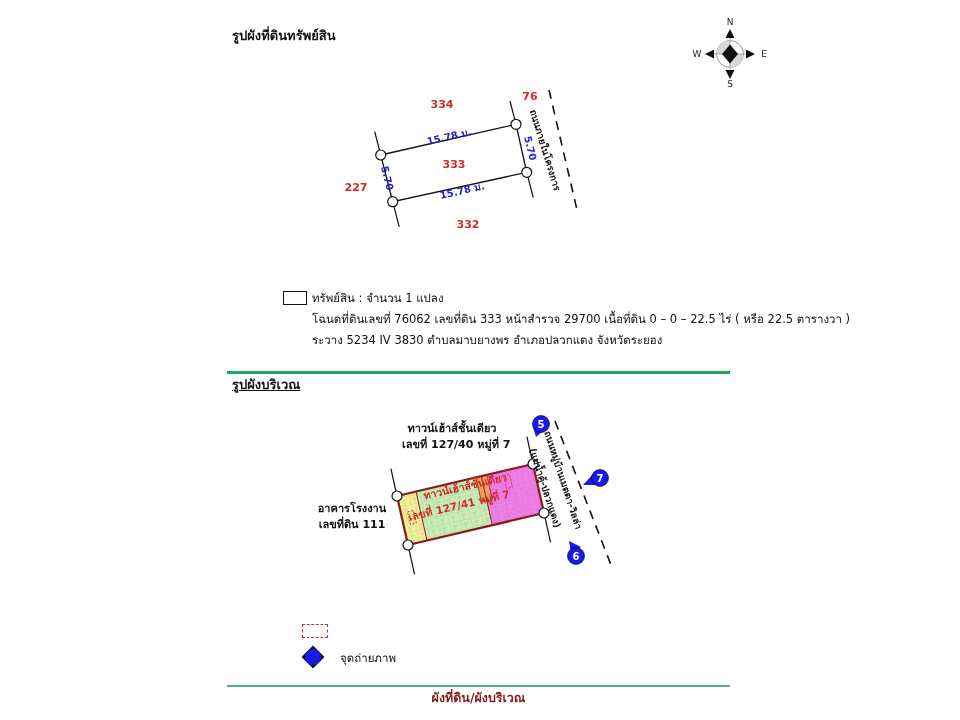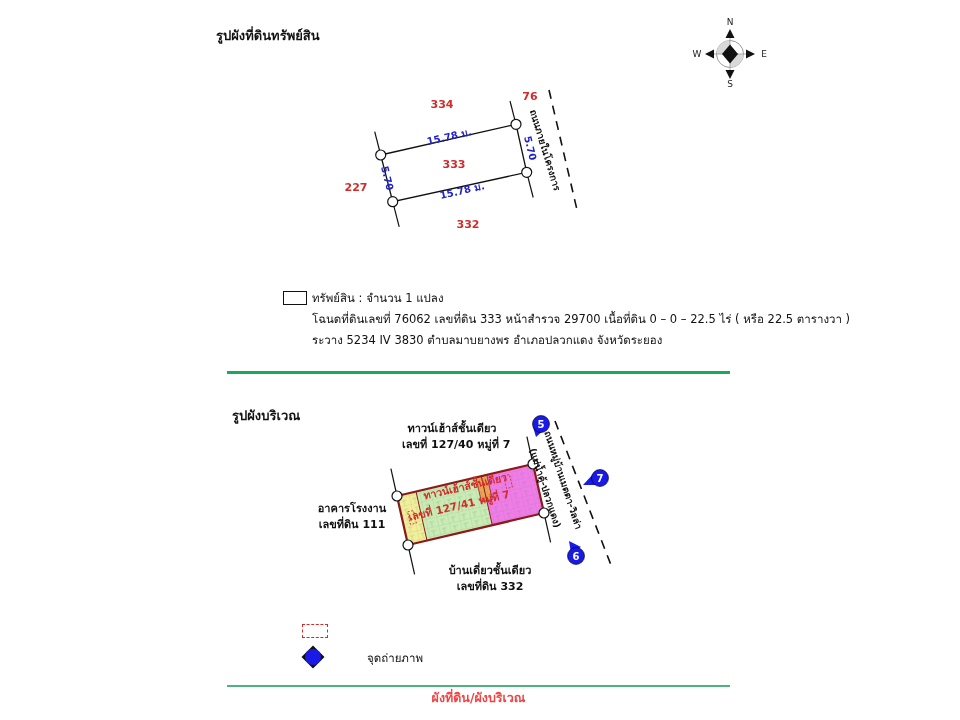--- a/index.html
+++ b/index.html
@@ -3,37 +3,37 @@
 <meta charset="utf-8">
 <style>
   html,body{margin:0;padding:0;}
   body{width:960px;height:720px;background:#ffffff;font-family:"DejaVu Sans",sans-serif;position:relative;overflow:hidden;}
   .abs{position:absolute;}
   .ttl{font-size:13px;font-weight:bold;color:#111;}
   .legend-line{font-size:11.5px;font-weight:normal;color:#111;white-space:nowrap;}
   .lbl{font-size:11px;font-weight:bold;color:#111;text-align:center;line-height:16px;white-space:nowrap;}
   .divider{height:2.5px;background:#18a95c;}
   .footer-line{height:1.5px;background:#4fb27e;}
-  .footer-text{font-size:12.5px;font-weight:bold;color:#ef4444;text-align:center;}
+  .footer-text{font-size:12.5px;font-weight:bold;color:#7f1d1d;text-align:center;}
   .swatch-solid{width:22px;height:12px;background:#fff;border:1.5px solid #111;}
   .swatch-dashed{width:24px;height:12px;background:#fff;border:1.2px dashed #d02c2c;}
   svg text{font-family:"DejaVu Sans",sans-serif;}
   .red-num{fill:#d02c2c;font-size:11px;font-weight:bold;}
   .blue-dim{fill:#2222cc;font-size:10px;font-weight:bold;}
   .road-lbl{fill:#111;font-size:9.5px;font-weight:bold;}
   .bldg-red{fill:#d02c2c;font-size:10.5px;font-weight:bold;}
   .pin-num{fill:#ffffff;font-size:10px;font-weight:bold;}
   .compass-lbl{fill:#222;font-size:9px;}
 </style>
 </head>
 <body>
 
 <div class="abs" style="left:0;top:0;width:960px;height:720px;">
 
-  <div class="abs ttl" style="left:216px;top:25px;font-family:Liberation Serif, serif;">รูปผังที่ดินทรัพย์สิน</div>
+  <div class="abs ttl" style="left:232px;top:25px;font-family:Liberation Serif, serif;">รูปผังที่ดินทรัพย์สิน</div>
 
   <svg class="abs" style="left:688px;top:8px;" width="84" height="82" viewBox="0 0 84 82">
     <text x="42" y="17" text-anchor="middle" class="compass-lbl">N</text>
     <text x="42" y="79" text-anchor="middle" class="compass-lbl">S</text>
     <text x="9" y="49" text-anchor="middle" class="compass-lbl">W</text>
     <text x="76" y="49" text-anchor="middle" class="compass-lbl">E</text>
     <circle cx="42" cy="46" r="13.5" fill="none" stroke="#999" stroke-width="1"></circle>
     <path d="M42,46 L42,32.5 A13.5,13.5 0 0 0 28.5,46 Z" fill="#d9d9d9"></path>
     <path d="M42,46 L42,59.5 A13.5,13.5 0 0 0 55.5,46 Z" fill="#d9d9d9"></path>
     <line x1="26" y1="46" x2="58" y2="46" stroke="#999" stroke-width="0.8"></line>
@@ -75,21 +75,21 @@
     <text x="212" y="66" text-anchor="middle" class="road-lbl" transform="rotate(73 212 66)">ถนนภายในโครงการ</text>
   </svg>
 
   <div class="abs swatch-solid" style="left:283px;top:291px;"></div>
   <div class="abs legend-line" style="left:312px;top:289px;">ทรัพย์สิน : จำนวน 1 แปลง</div>
   <div class="abs legend-line" style="left:312px;top:310px;">โฉนดที่ดินเลขที่ 76062 เลขที่ดิน 333 หน้าสำรวจ 29700 เนื้อที่ดิน 0 – 0 – 22.5 ไร่ ( หรือ 22.5 ตารางวา )</div>
   <div class="abs legend-line" style="left:312px;top:331px;">ระวาง 5234 IV 3830 ตำบลมาบยางพร อำเภอปลวกแดง จังหวัดระยอง</div>
 
   <div class="abs divider" style="left:227px;top:371px;width:503px;"></div>
 
-  <div class="abs ttl" style="left:232px;top:405px;">รูปผังบริเวณ</div>
+  <div class="abs ttl" style="left:232px;top:374px;text-decoration:underline;">รูปผังบริเวณ</div>
 
   <svg class="abs" style="left:320px;top:405px;" width="340" height="210" viewBox="0 0 340 210">
     <defs>
       <pattern id="fp" width="11" height="9" patternUnits="userSpaceOnUse" patternTransform="rotate(-13)">
         <rect width="11" height="9" fill="none"></rect>
         <path d="M0,0 H11 M0,0 V9 M3,4 H8 M5,4 V9" stroke="#6c7d6c" stroke-width="0.5" fill="none"></path>
       </pattern>
     </defs>
 
     <line x1="77" y1="91" x2="70.9" y2="63.7" stroke="#111" stroke-width="1.2"></line>
@@ -142,28 +142,24 @@
   </svg>
 
   <div class="abs lbl" style="left:402px;top:421px;width:100px;">
     <div>ทาวน์เฮ้าส์ชั้นเดียว</div>
     <div>เลขที่ 127/40 หมู่ที่ 7</div>
   </div>
   <div class="abs lbl" style="left:312px;top:501px;width:80px;">
     <div>อาคารโรงงาน</div>
     <div>เลขที่ดิน 111</div>
   </div>
-  <div class="abs lbl" style="left:440px;top:563px;width:100px;">
-    <div>บ้านเดี่ยวชั้นเดียว</div>
-    <div>เลขที่ดิน 332</div>
-  </div>
 
   <div class="abs swatch-dashed" style="left:302px;top:624px;"></div>
   <svg class="abs" style="left:300px;top:644px;" width="26" height="26" viewBox="0 0 26 26">
     <polygon points="13,1.5 24.5,13 13,24.5 1.5,13" fill="#111"></polygon>
     <circle cx="13" cy="13" r="8" fill="#1a1ae6"></circle>
   </svg>
-  <div class="abs legend-line" style="left:340px;top:649px;margin-left:27px;">จุดถ่ายภาพ</div>
+  <div class="abs legend-line" style="left:340px;top:649px;">จุดถ่ายภาพ</div>
 
   <div class="abs footer-line" style="left:227px;top:685px;width:503px;"></div>
   <div class="abs footer-text" style="left:227px;top:688px;width:503px;">ผังที่ดิน/ผังบริเวณ</div>
 
 </div>
 
 </body></html>

